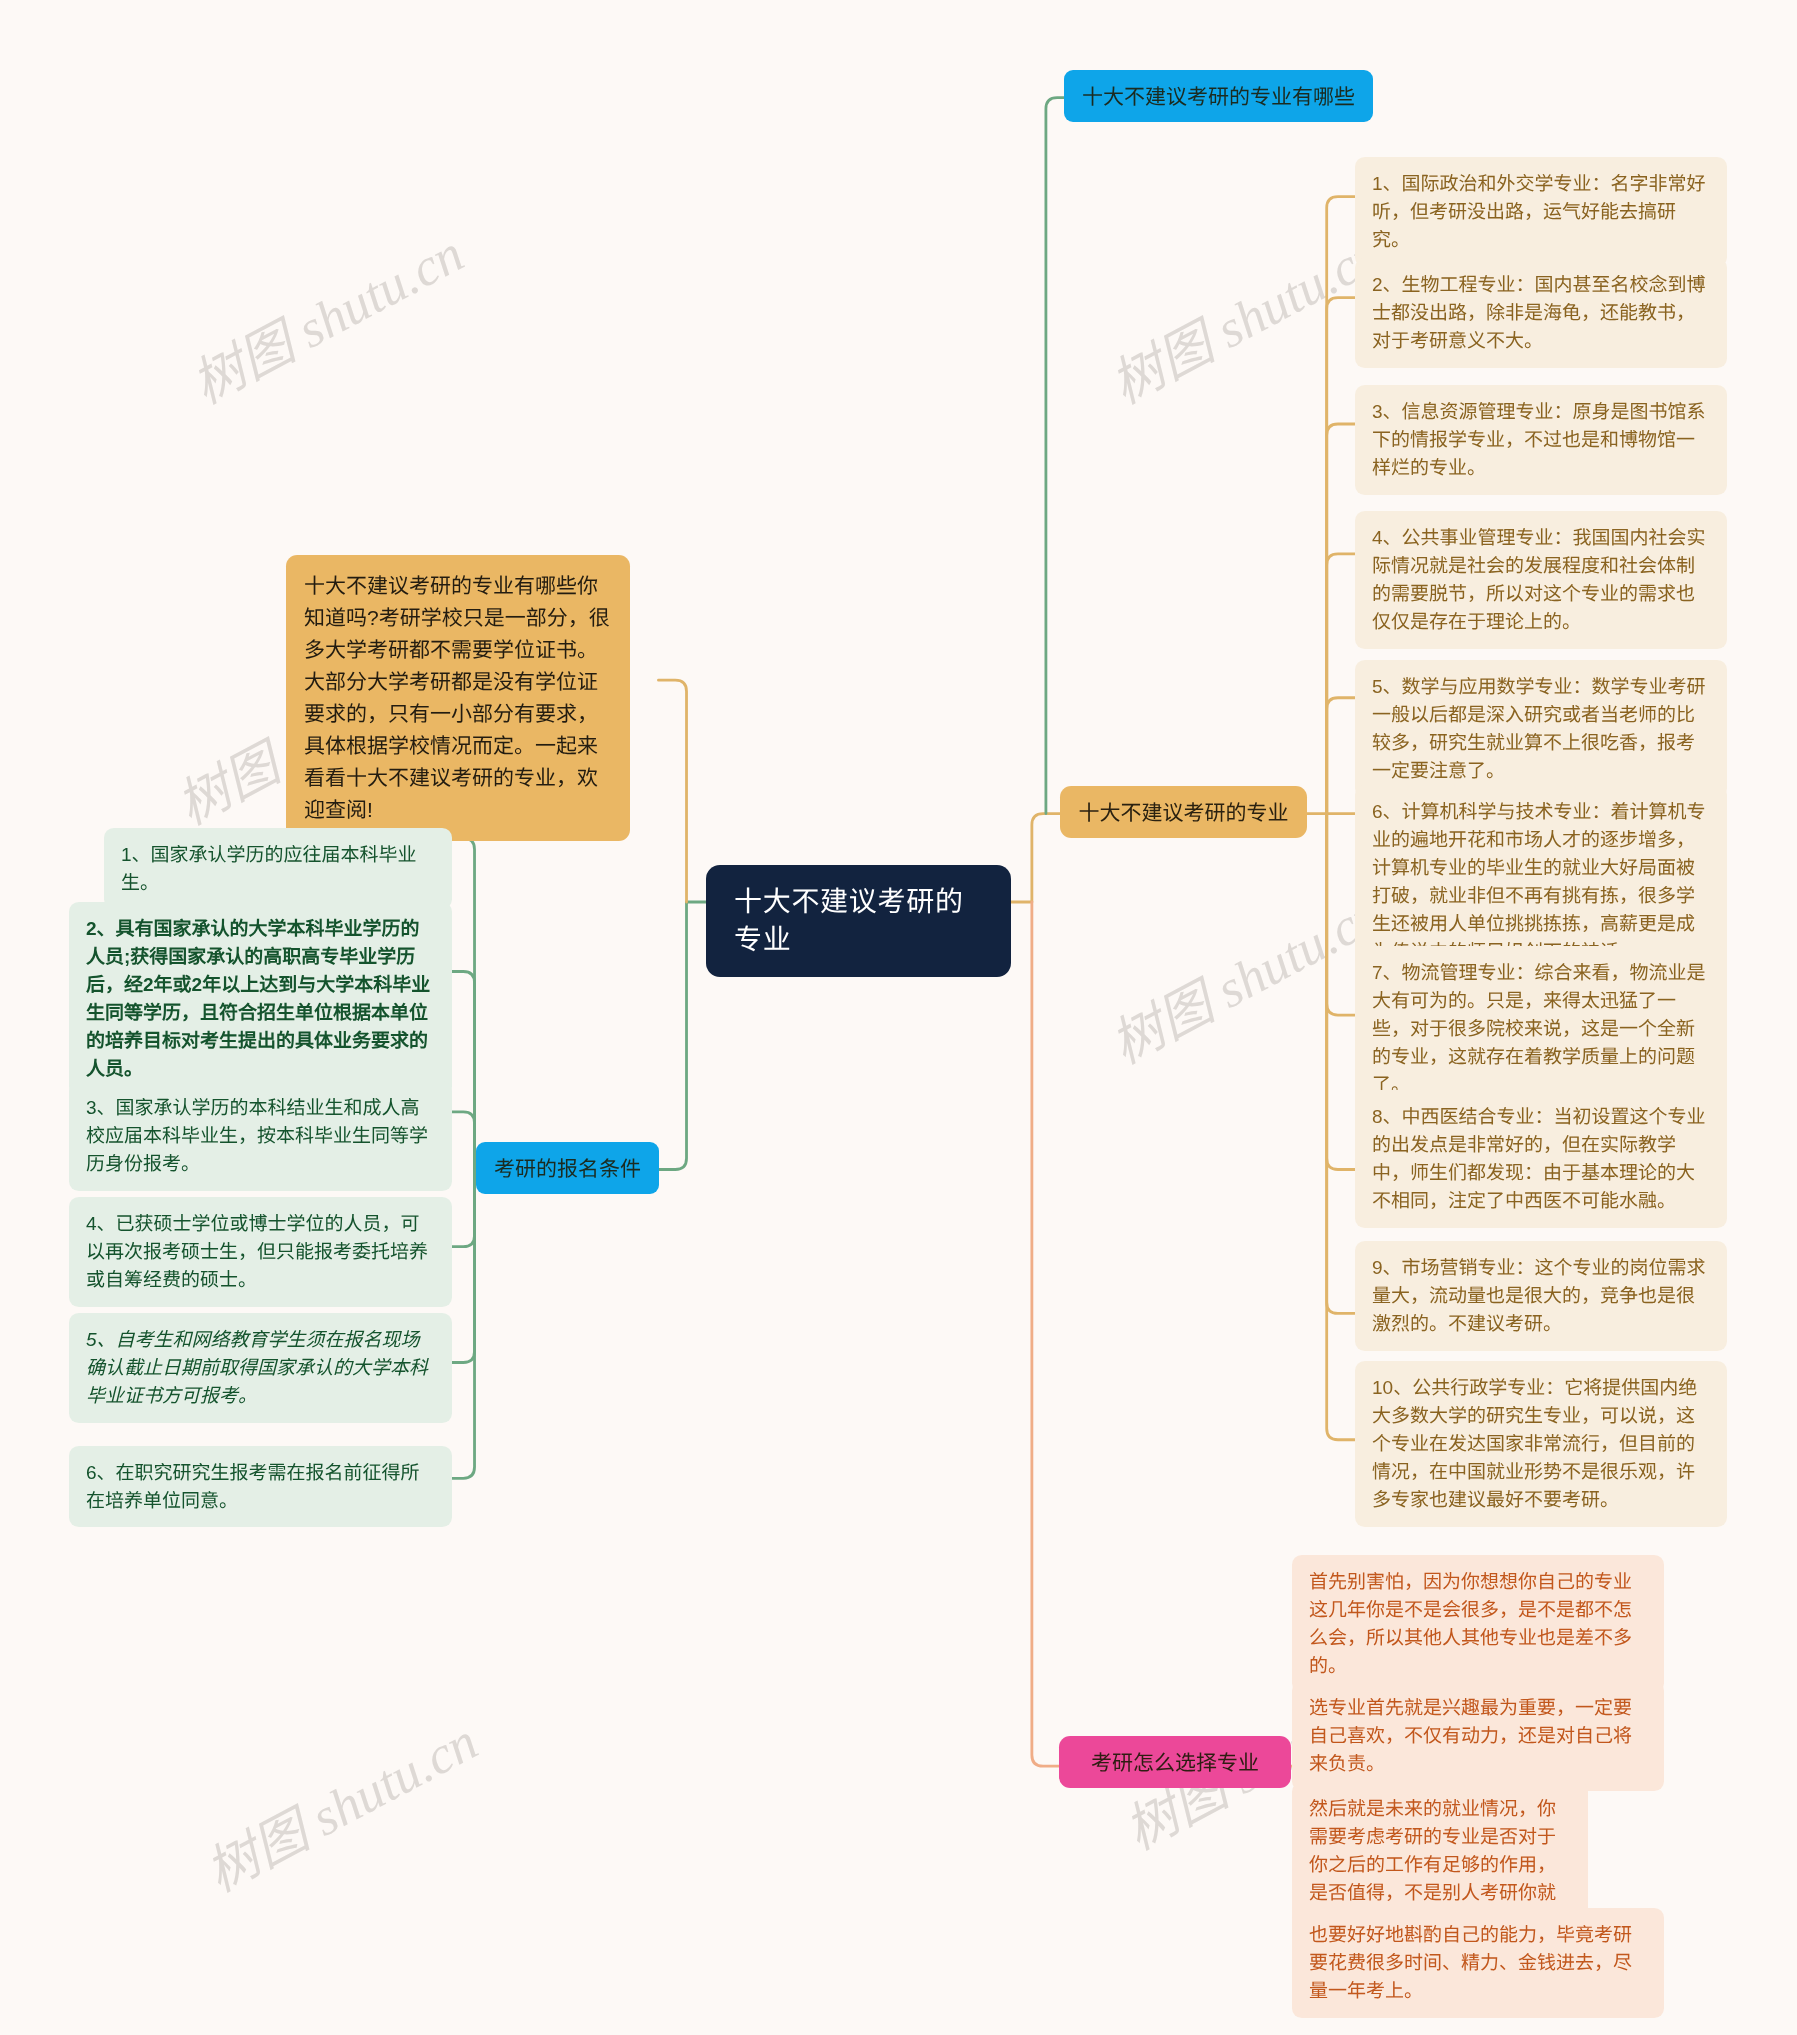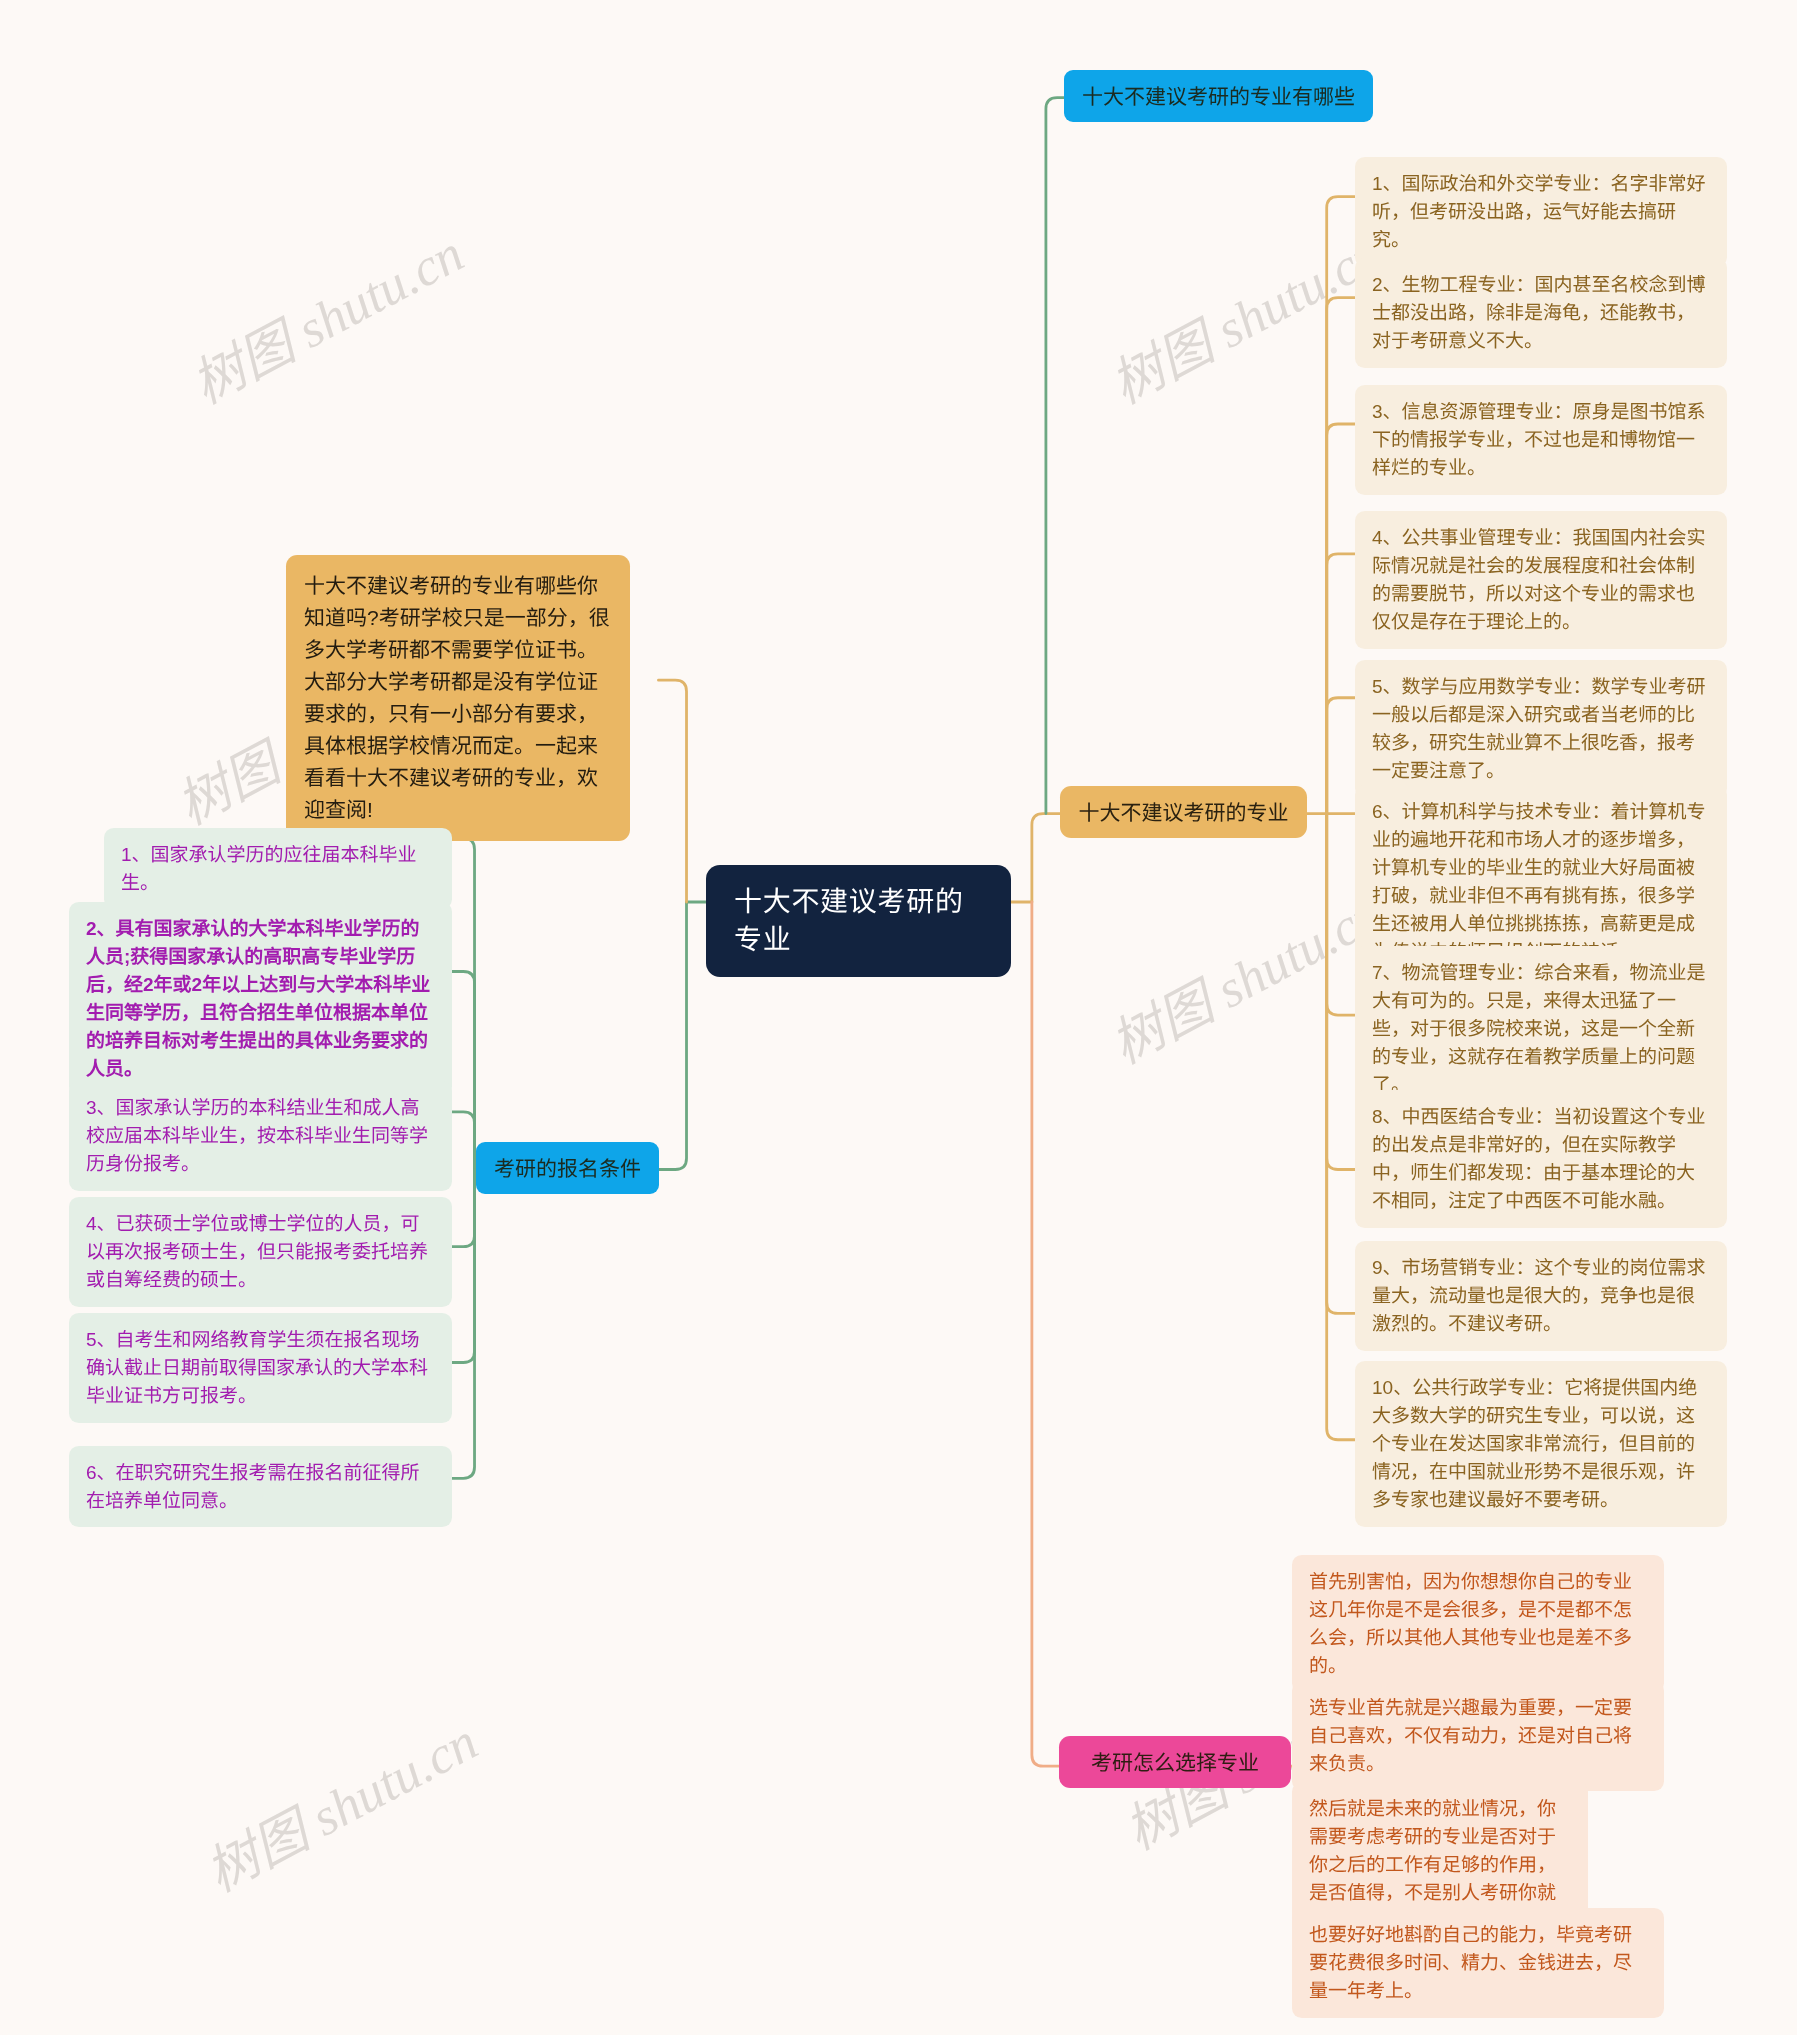--- a/index.html
+++ b/index.html
@@ -59,21 +59,21 @@
     padding:12.6px 18px;border-radius:11.2px;text-align:center;
   }
   
   .pill-salmon{
     background:#ec4899;color:#2e1d12;
     font-size:21px;line-height:1.3;
     padding:12.6px 18px;border-radius:11.2px;text-align:center;
   }
   
   .leaf-green{
-    background:#e4efe6;color:#a21caf;
+    background:#e4efe6;color:#14532d;
     font-size:19px;line-height:1.48;
     padding:12.6px 17px;border-radius:9.8px;
   }
   
   .leaf-tan{
     background:#f8eedf;color:#8a6320;
     font-size:19px;line-height:1.48;
     padding:12.6px 17px;border-radius:9.8px;
   }
   
@@ -158,21 +158,21 @@
   </div>
   <div class="node leaf-green" style="left:69px;top:902px;width:383px;font-weight:bold;">
     <span class="txt">2、具有国家承认的大学本科毕业学历的人员;获得国家承认的高职高专毕业学历后，经2年或2年以上达到与大学本科毕业生同等学历，且符合招生单位根据本单位的培养目标对考生提出的具体业务要求的人员。</span>
   </div>
   <div class="node leaf-green" style="left:69px;top:1081px;width:383px;">
     <span class="txt">3、国家承认学历的本科结业生和成人高校应届本科毕业生，按本科毕业生同等学历身份报考。</span>
   </div>
   <div class="node leaf-green" style="left:69px;top:1197px;width:383px;">
     <span class="txt">4、已获硕士学位或博士学位的人员，可以再次报考硕士生，但只能报考委托培养或自筹经费的硕士。</span>
   </div>
-  <div class="node leaf-green" style="left:69px;top:1313px;width:383px;">
+  <div class="node leaf-green" style="left:69px;top:1313px;width:383px;font-style:italic;">
     <span class="txt">5、自考生和网络教育学生须在报名现场确认截止日期前取得国家承认的大学本科毕业证书方可报考。</span>
   </div>
   <div class="node leaf-green" style="left:69px;top:1446px;width:383px;">
     <span class="txt">6、在职究研究生报考需在报名前征得所在培养单位同意。</span>
   </div>
 
   <div class="node pill-green" style="left:1064px;top:70px;width:309px;">
     <span class="txt">十大不建议考研的专业有哪些</span>
   </div>
 

